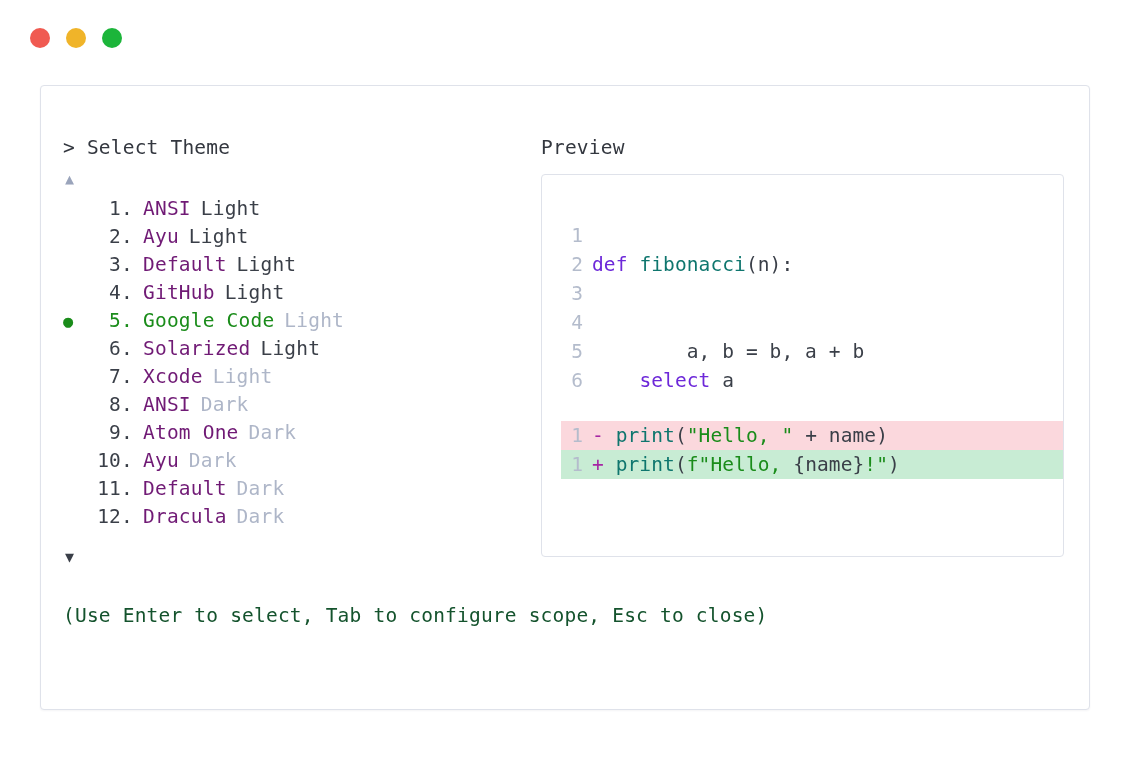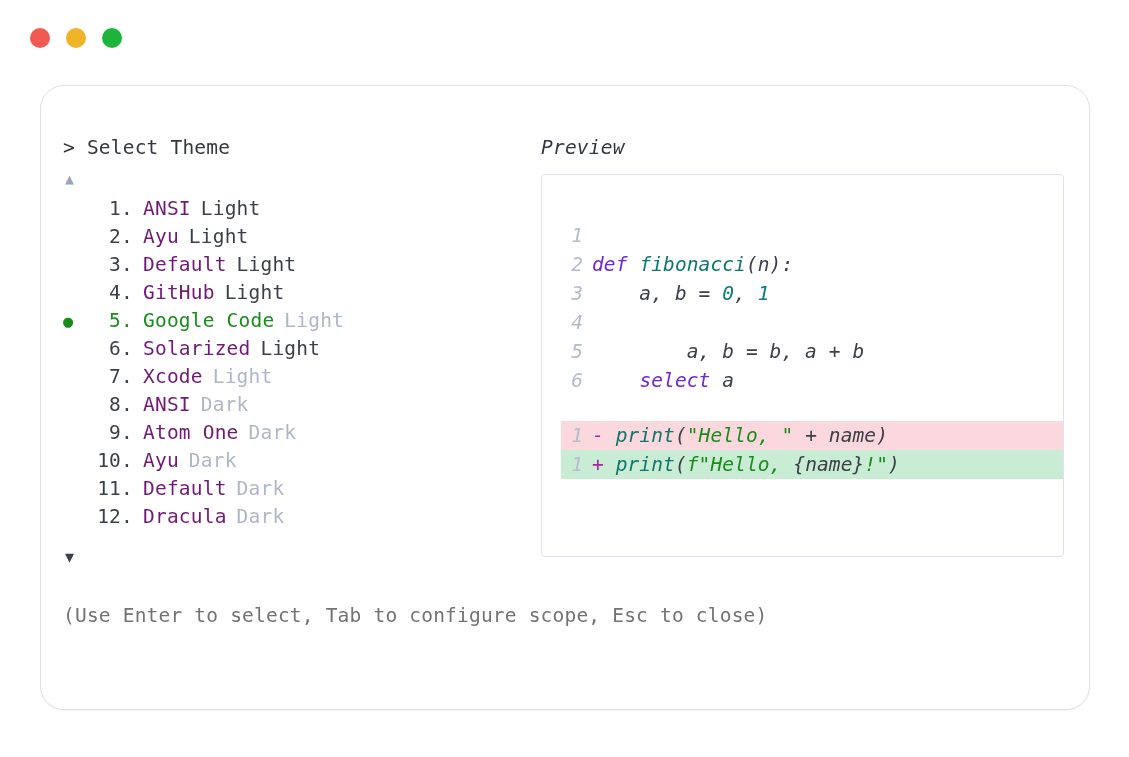--- a/index.html
+++ b/index.html
@@ -31,37 +31,36 @@
 
   
   #card {
     position: absolute;
     left: 40px;
     top: 85px;
     width: 1050px;
     height: 625px;
     background: #ffffff;
     border: 1.5px solid #dfe2ea;
-    border-radius: 24px;
+    border-radius: 4px;
     box-shadow: 0 1px 2px rgba(30,40,70,.05);
   }
 
   
   #left-col {
     position: absolute;
     left: 22px;
     top: 0;
     width: 470px;
   }
   #right-col {
     position: absolute;
     left: 500px;
     top: 0;
     width: 530px;
-    font-style: italic;
   }
 
   .col-heading {
     font-size: 19.5px;
     line-height: 26px;
     color: #33373f;
     letter-spacing: .2px;
     white-space: pre;
   }
   #prompt-heading { margin-top: 49px; }
@@ -110,21 +109,21 @@
   .nm { color: #701a75; padding-left: 10px; }
   .theme-row.selected .nm { color: #1a8c1a; text-align: right; }
   .variant { padding-left: 10px; color: #3a3f48; }
   .variant.muted { color: #aeb6c8; }
 
   
   #hint {
     margin-top: 36px;
     font-size: 19.5px;
     line-height: 26px;
-    color: #737373;
+    color: #14532d;
     white-space: pre;
     letter-spacing: .2px;
   }
 
   
   #code-panel {
     margin-top: 13px;
     width: 523px;
     height: 383px;
     border: 1.5px solid #dfe2ea;
@@ -201,21 +200,21 @@
 
     <div id="hint">(Use Enter to select, Tab to configure scope, Esc to close)</div>
   </div>
 
   <div id="right-col">
     <div id="preview-heading" class="col-heading">Preview</div>
     <div id="code-panel">
       <div id="code-lines">
           <div class="code-line"><span class="ln">1</span></div>
           <div class="code-line"><span class="ln">2</span><span class="code-body"><span class="t-kw">def </span><span class="t-fn">fibonacci</span><span class="t-plain">(n):</span></span></div>
-          <div class="code-line"><span class="ln">3</span><span class="code-body"><span class="t-plain">    a, b = </span><span class="t-num">0</span><span class="t-plain">, </span><span class="t-num">1</span></span></div>
+          <div class="code-line"><span class="ln">3</span></div>
           <div class="code-line"><span class="ln">4</span></div>
           <div class="code-line"><span class="ln">5</span><span class="code-body"><span class="t-plain">        a, b = b, a + b</span></span></div>
           <div class="code-line"><span class="ln">6</span><span class="code-body"><span class="t-plain">    </span><span class="t-kw">select</span><span class="t-plain"> a</span></span></div>
         </div>
       <div class="blank-line"></div>
       <div id="diff-lines">
           <div class="code-line diff-del"><span class="ln">1</span><span class="code-body"><span class="t-sign">- </span><span class="t-fn">print</span><span class="t-plain">(</span><span class="t-str">"Hello, "</span><span class="t-plain"> + name)</span></span></div>
           <div class="code-line diff-add"><span class="ln">1</span><span class="code-body"><span class="t-sign">+ </span><span class="t-fn">print</span><span class="t-plain">(</span><span class="t-str">f"Hello, </span><span class="t-plain">{name}</span><span class="t-str">!"</span><span class="t-plain">)</span></span></div>
         </div>
     </div>

